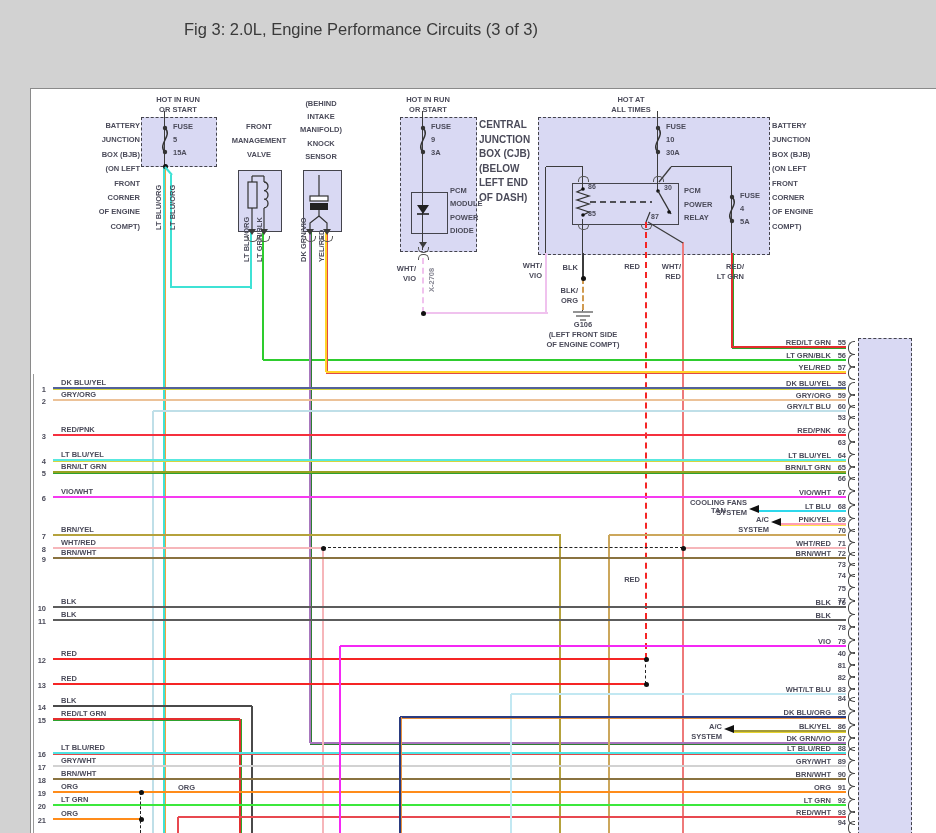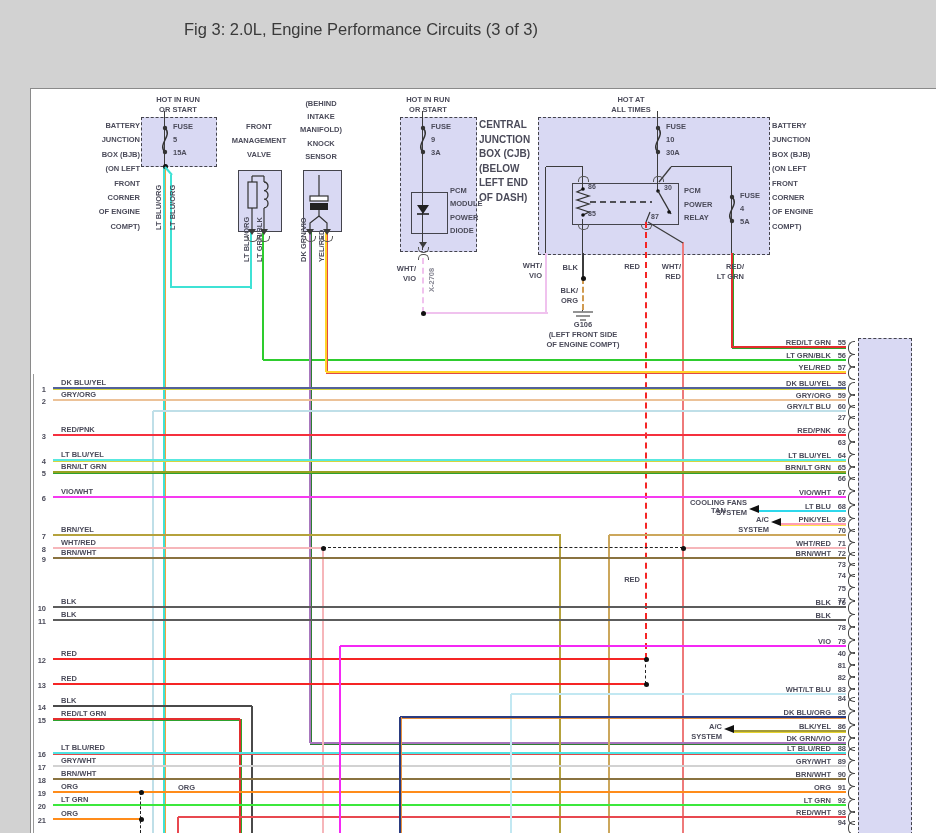--- a/index.html
+++ b/index.html
@@ -261,21 +261,21 @@
       <div class="pinarc" style="left: 848px; top: 366px;"></div>
       <div class="lbl" style="left: 711px; top: 379px; width: 120px; text-align: right;">DK BLU/YEL</div>
       <div class="lbl" style="left: 834px; top: 379px; width: 12px; text-align: right;">58</div>
       <div class="pinarc" style="left: 848px; top: 382px;"></div>
       <div class="lbl" style="left: 711px; top: 391px; width: 120px; text-align: right;">GRY/ORG</div>
       <div class="lbl" style="left: 834px; top: 391px; width: 12px; text-align: right;">59</div>
       <div class="pinarc" style="left: 848px; top: 394px;"></div>
       <div class="lbl" style="left: 711px; top: 402px; width: 120px; text-align: right;">GRY/LT BLU</div>
       <div class="lbl" style="left: 834px; top: 402px; width: 12px; text-align: right;">60</div>
       <div class="pinarc" style="left: 848px; top: 405px;"></div>
-      <div class="lbl" style="left: 834px; top: 413px; width: 12px; text-align: right;">27</div>
+      <div class="lbl" style="left: 834px; top: 413px; width: 12px; text-align: right;">53</div>
       <div class="pinarc" style="left: 848px; top: 416px;"></div>
       <div class="lbl" style="left: 711px; top: 426px; width: 120px; text-align: right;">RED/PNK</div>
       <div class="lbl" style="left: 834px; top: 426px; width: 12px; text-align: right;">62</div>
       <div class="pinarc" style="left: 848px; top: 429px;"></div>
       <div class="lbl" style="left: 834px; top: 438px; width: 12px; text-align: right;">63</div>
       <div class="pinarc" style="left: 848px; top: 441px;"></div>
       <div class="lbl" style="left: 711px; top: 451px; width: 120px; text-align: right;">LT BLU/YEL</div>
       <div class="lbl" style="left: 834px; top: 451px; width: 12px; text-align: right;">64</div>
       <div class="pinarc" style="left: 848px; top: 454px;"></div>
       <div class="lbl" style="left: 711px; top: 463px; width: 120px; text-align: right;">BRN/LT GRN</div>

